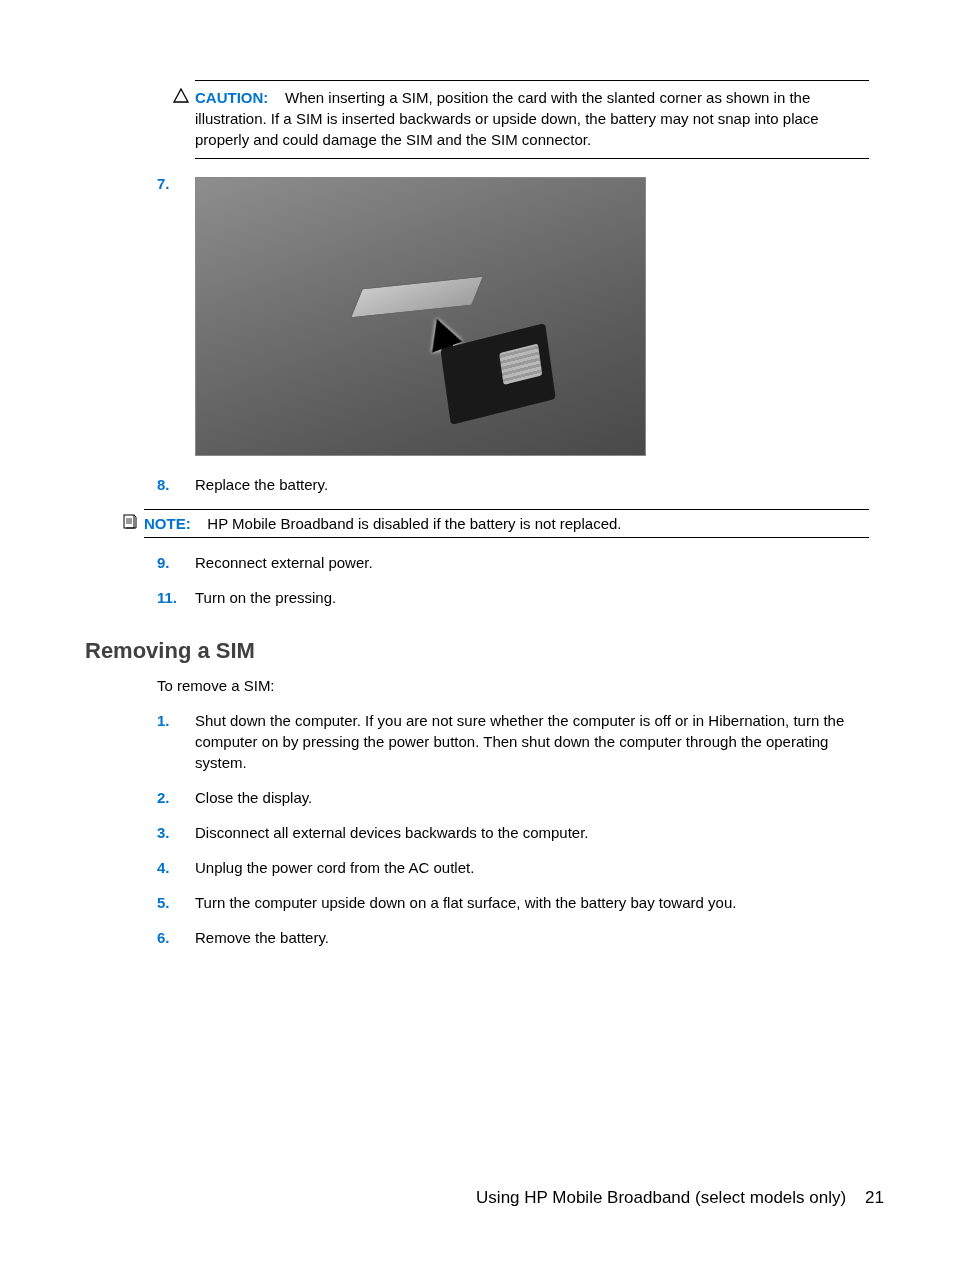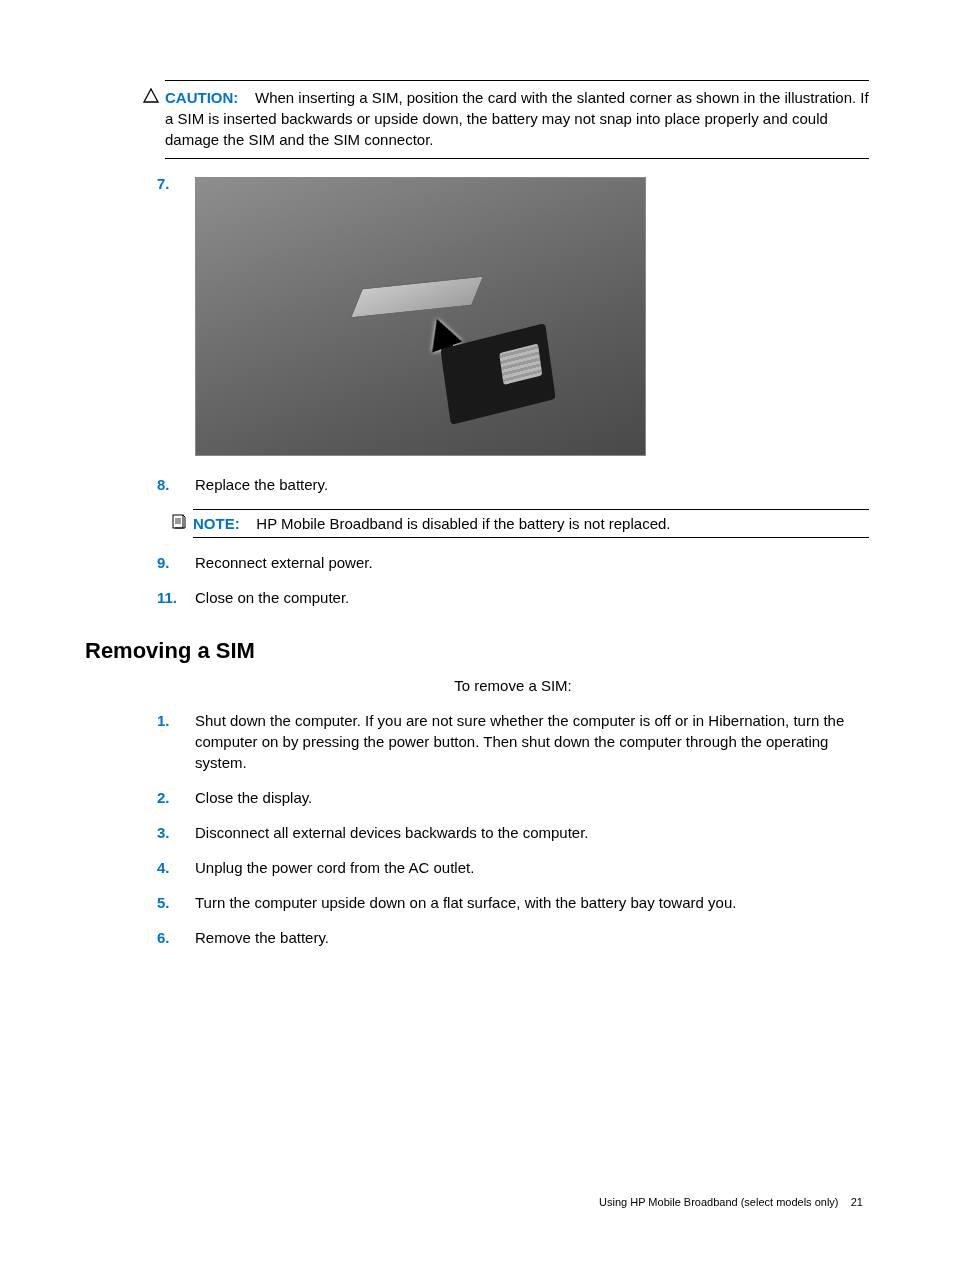--- a/index.html
+++ b/index.html
@@ -12,21 +12,21 @@
     background: #fff;
     width: 954px;
   }
   .page {
     padding: 80px 85px 40px 85px;
     box-sizing: border-box;
     min-height: 1270px;
     position: relative;
   }
   .callout {
-    margin-left: 80px;
+    margin-left: 110px;
     border-top: 1px solid #000;
     border-bottom: 1px solid #000;
     padding: 6px 0 8px 0;
     position: relative;
   }
   .callout-icon {
     position: absolute;
     left: -22px;
     top: 7px;
     width: 16px;
@@ -36,21 +36,21 @@
     font-weight: bold;
     color: #0073cf;
   }
   .callout-body {
     display: inline;
   }
   .callout-para2 {
     margin-top: 12px;
   }
   .note-callout {
-    margin-left: 108px;
+    margin-left: 59px;
     border-top: 1px solid #000;
     border-bottom: 1px solid #000;
     padding: 3px 0 3px 0;
     position: relative;
     margin-top: 6px;
     margin-bottom: 6px;
   }
   .note-icon {
     position: absolute;
     left: -22px;
@@ -128,35 +128,34 @@
   .figure .arrow::after {
     content: "";
     position: absolute;
     left: -6px;
     top: 26px;
     width: 12px;
     height: 18px;
     background: #000;
   }
   h2.section {
-    color: #000000;
+    color: #404040;
     font-size: 22px;
     font-weight: bold;
     margin: 28px 0 8px 0;
   }
   .intro {
     margin-left: 72px;
     margin-bottom: 8px;
-    text-align: center;
   }
   .footer {
     position: absolute;
     bottom: 60px;
-    right: 91px;
-    font-size: 11px;
+    right: 70px;
+    font-size: 17px;
   }
 </style>
 </head>
 <body>
 
 <div class="page">
 
   <div class="callout">
     <span class="callout-icon">
       <svg viewBox="0 0 16 16">
@@ -200,21 +199,21 @@
     <span>&nbsp;&nbsp;&nbsp;<span>HP Mobile Broadband is disabled if the battery is not replaced.</span></span>
   </div>
 
   <ol class="steps">
     <li>
       <span class="num">9.</span>
       <span>Reconnect external power.</span>
     </li>
     <li>
       <span class="num">11.</span>
-      <span>Close on the computer.</span>
+      <span>Turn on the pressing.</span>
     </li>
   </ol>
 
   <h2 class="section">Removing a SIM</h2>
   <div class="intro">To remove a SIM:</div>
 
   <ol class="steps">
     <li>
       <span class="num">1.</span>
       <span>Shut down the computer. If you are not sure whether the computer is off or in Hibernation, turn the computer on by pressing the power button. Then shut down the computer through the operating system.</span>

